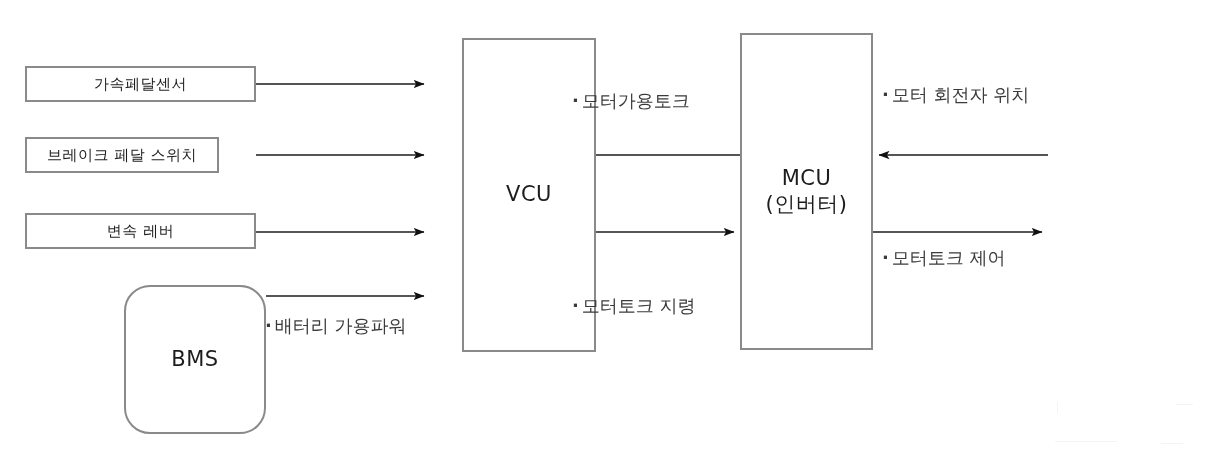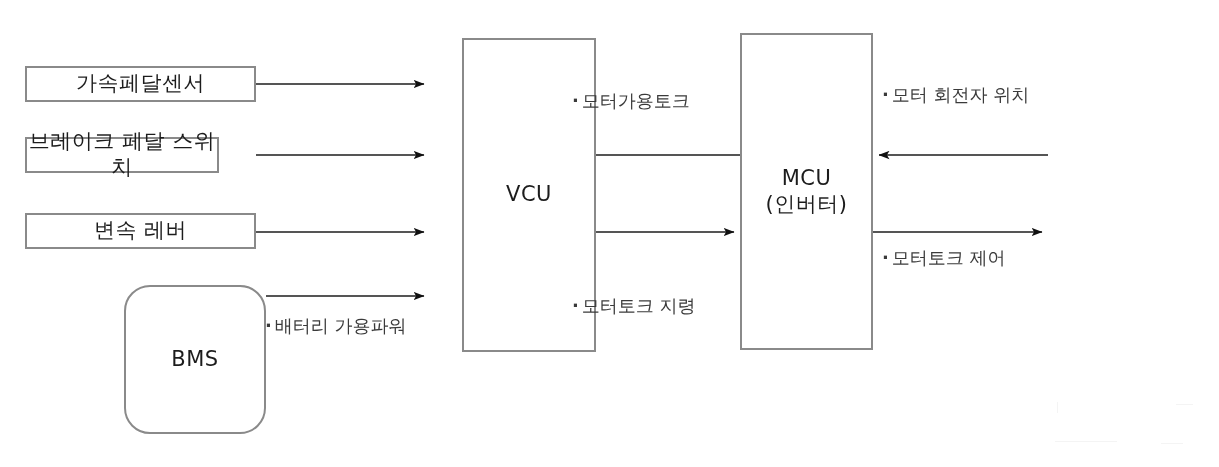--- a/index.html
+++ b/index.html
@@ -43,21 +43,21 @@
   }
   
   #box-accel-pedal-sensor { left: 25px;  top: 66px;  width: 231px; height: 36px; }
   #box-brake-pedal-switch { left: 25px;  top: 137px; width: 194px; height: 36px; }
   #box-shift-lever        { left: 25px;  top: 213px; width: 231px; height: 36px; }
   #box-bms                { left: 124px; top: 285px; width: 142px; height: 149px; border-radius: 26px; }
   #box-vcu                { left: 430px; top: 38px;  width: 134px; height: 314px; margin-left: 32px; }
   #box-mcu                { left: 740px; top: 33px;  width: 133px; height: 317px; }
   #box-drive-motor        { left: 1048px; top: 121px; width: 125px; height: 149px; }
 
-  .ko-label { font-size: 21px; letter-spacing: 0.5px; }
+  .ko-label { font-size: 15px; letter-spacing: 0.5px; }
   .lat-label { font-size: 21px; letter-spacing: 0.5px; }
   #box-vcu .node-label,
   #box-mcu .node-label,
   #box-bms .node-label { font-size: 21px; }
   #box-drive-motor .node-label { font-size: 20px; }
 
   
   .annot {
     position: absolute;
     font-size: 18px;

